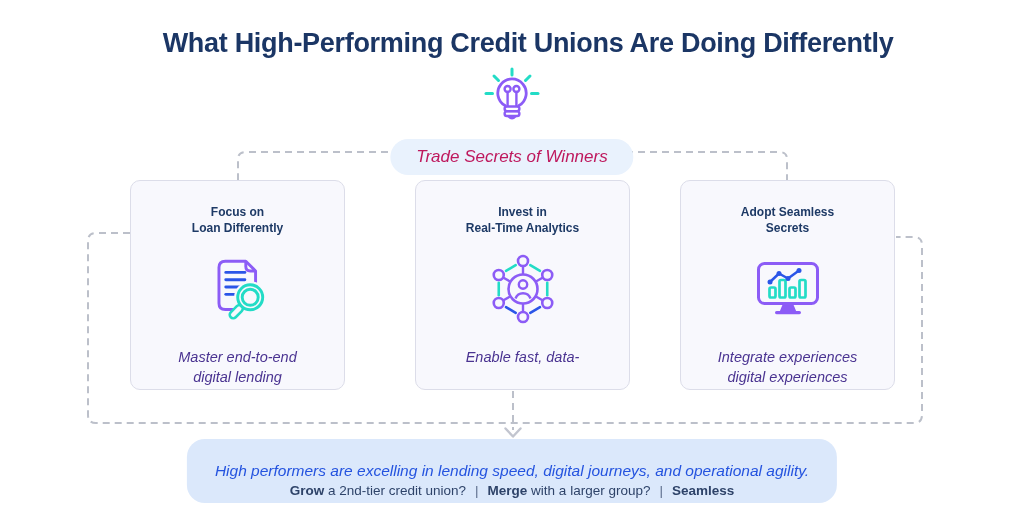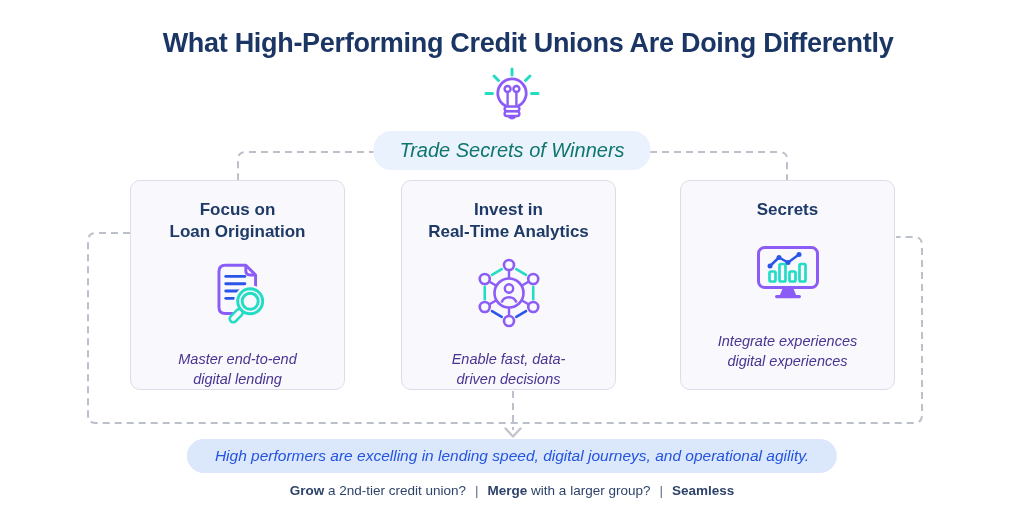--- a/index.html
+++ b/index.html
@@ -1,36 +1,36 @@
 <!DOCTYPE html>
 <html><head>
 <meta charset="utf-8">
 <style>
   html,body{margin:0;padding:0;background:#ffffff;}
   .stage{position:relative;width:1024px;height:512px;background:#ffffff;overflow:hidden;
          font-family:"Liberation Sans", sans-serif;}
   .title{position:absolute;top:28px;left:0;width:100%;text-align:center;
          font-size:27px;font-weight:700;color:#1b3665;letter-spacing:-0.3px;padding-left:16px;}
   .bulb-wrap{position:absolute;top:66px;left:480px;width:64px;height:62px;}
-  .pill{position:absolute;top:131px;left:50%;transform:translateX(-50%);
-        background:#e9f2fd;color:#0f766e;font-style:italic;font-size:20px;font-weight:500;
+  .pill{position:absolute;top:139px;left:50%;transform:translateX(-50%);
+        background:#e9f2fd;color:#be185d;font-style:italic;font-size:17px;font-weight:500;
         padding:8px 26px;border-radius:18px;white-space:nowrap;}
   .connectors{position:absolute;left:0;top:0;width:1024px;height:512px;pointer-events:none;}
   .dash{fill:none;stroke:#bcc0ca;stroke-width:2;stroke-dasharray:7 5;}
   .arrowhead{fill:none;stroke:#c2c5cf;stroke-width:2.4;stroke-linecap:round;stroke-linejoin:round;}
   .card{position:absolute;top:180px;width:215px;height:210px;background:#f8f8fd;
         border:1px solid #dcdde9;border-radius:10px;box-sizing:border-box;
         display:flex;flex-direction:column;align-items:center;}
-  .card.c1{left:130px}.card.c2{left:401px}.card.c3{left:680px}
-  .card-title{margin-top:18px;text-align:center;font-size:17px;font-weight:700;color:#1e3a66;line-height:1.32;}
+  .card.c1{left:130px}.card.c2{left:415px}.card.c3{left:680px}
+  .card-title{margin-top:24px;text-align:center;font-size:12px;font-weight:700;color:#1e3a66;line-height:1.32;}
   .card-icon{margin-top:9px;height:86px;display:flex;align-items:center;justify-content:center;}
   .card-desc{margin-top:15px;text-align:center;font-style:italic;font-size:14.5px;color:#4a3391;line-height:1.38;}
   .banner{position:absolute;top:439px;left:50%;transform:translateX(-50%);
           background:#dbe8fb;color:#2453df;font-style:italic;font-size:15.5px;font-weight:500;
-          padding:8px 28px;border-radius:18px;white-space:nowrap;}
+          padding:23px 28px;border-radius:18px;white-space:nowrap;}
   .footer{position:absolute;top:483px;left:0;width:100%;display:flex;justify-content:center;
           align-items:center;gap:9px;font-size:13.5px;color:#2e4369;}
   .footer b{font-weight:700;}
   .footer .sep{color:#5b6b8a;font-weight:400;}
 </style>
 </head>
 <body>
 
 <div class="stage">
 
@@ -66,21 +66,21 @@
     </svg>
   </div>
 
   <div class="pill">
     <span>Trade Secrets of Winners</span>
   </div>
 
   <div class="card c1">
     <div class="card-title">
       <div>Focus on</div>
-      <div>Loan Origination</div>
+      <div>Loan Differently</div>
     </div>
     <div class="card-icon">
       <svg width="82" height="70" viewBox="0 0 84 70">
         <path d="M50 6.5 H29 Q22.5 6.5 22.5 13 V49.5 Q22.5 56 29 56 H53.5 Q60 56 60 49.5 V16.5 Z" fill="none" stroke="#8c5cf6" stroke-width="3" stroke-linejoin="round"></path>
         <path d="M50 6.5 V12 Q50 16.5 54.5 16.5 H60" fill="none" stroke="#8c5cf6" stroke-width="3"></path>
         <g stroke="#2b55e8" stroke-width="3" stroke-linecap="round">
           <path d="M29.5 18 H49"></path>
           <path d="M29.5 25.5 H49"></path>
           <path d="M29.5 33 H43.5"></path>
           <path d="M29.5 40.5 H38.5"></path>
@@ -130,26 +130,26 @@
           <circle cx="62.25" cy="22" r="5"></circle>
           <circle cx="62.25" cy="50" r="5"></circle>
           <circle cx="38" cy="64" r="5"></circle>
           <circle cx="13.75" cy="50" r="5"></circle>
           <circle cx="13.75" cy="22" r="5"></circle>
         </g>
       </svg>
     </div>
     <div class="card-desc">
       <div>Enable fast, data-</div>
-      <div>driven decisions</div>
     </div>
   </div>
 
   <div class="card c3">
     <div class="card-title">
+      <div>Adopt Seamless</div>
       <div>Secrets</div>
     </div>
     <div class="card-icon">
       <svg width="76" height="62" viewBox="0 0 76 62">
         <rect x="8.5" y="5.5" width="59" height="40" rx="6" fill="none" stroke="#8c5cf6" stroke-width="3"></rect>
         <path d="M33 45.5 H43 L46.5 54 H29.5 Z" fill="#8c5cf6"></path>
         <rect x="25" y="53" width="26" height="3.2" rx="1.6" fill="#8c5cf6"></rect>
         <g fill="none" stroke="#23dcc6" stroke-width="2.7">
           <rect x="19.5" y="29.5" width="6" height="10" rx="1.5"></rect>
           <rect x="29.5" y="22" width="6" height="17.5" rx="1.5"></rect>

